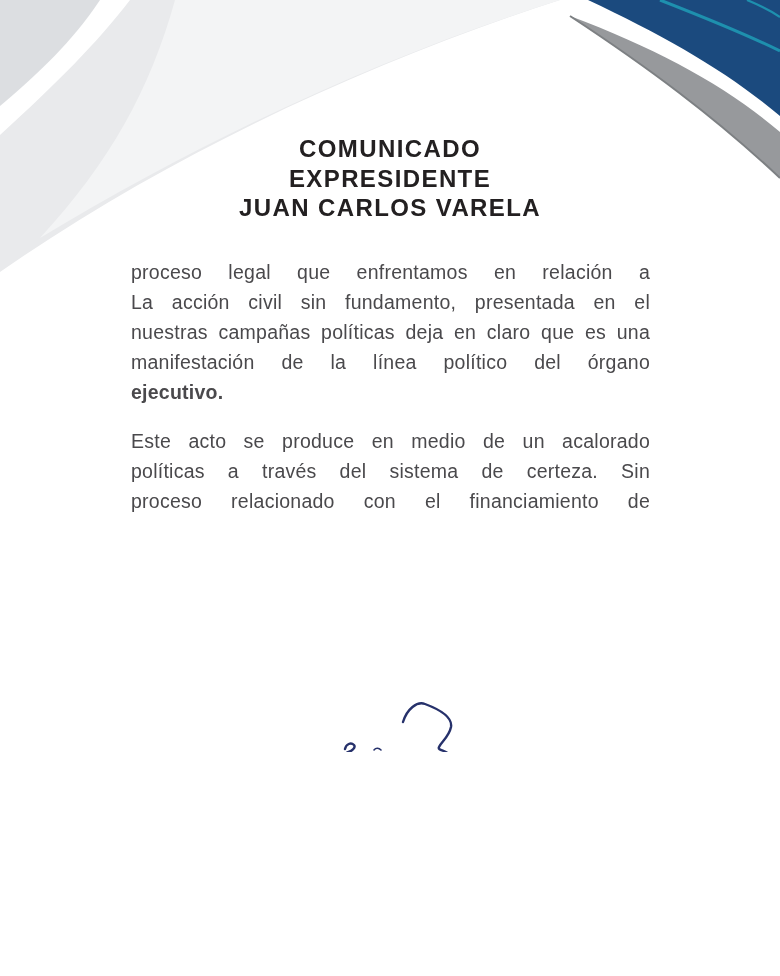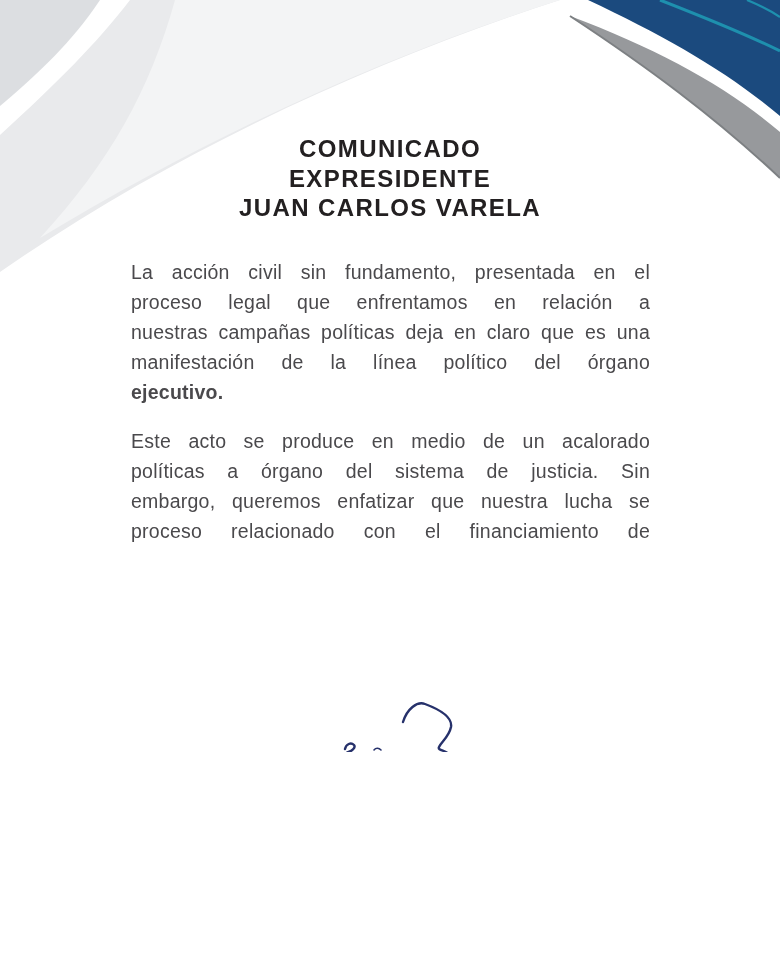--- a/index.html
+++ b/index.html
@@ -67,30 +67,29 @@
   </svg>
 
   <h1 class="title">
     <div>COMUNICADO</div>
     <div>EXPRESIDENTE</div>
     <div>JUAN CARLOS VARELA</div>
   </h1>
 
   <div class="bodytext">
     <div class="para">
+      <div class="bline">proceso legal que enfrentamos en relación a</div>
       <div class="bline">La acción civil sin fundamento, presentada en el</div>
-      <div class="bline">proceso legal que enfrentamos en relación a</div>
       <div class="bline">nuestras campañas políticas deja en claro que es una</div>
       <div class="bline">manifestación de la línea político del órgano</div>
       <div class="bline last">ejecutivo.</div>
     </div>
     <div class="para">
       <div class="bline">Este acto se produce en medio de un acalorado</div>
-      <div class="bline">políticas a órgano del sistema de justicia. Sin</div>
-      <div class="bline">embargo, queremos enfatizar que nuestra lucha se</div>
+      <div class="bline">políticas a través del sistema de certeza. Sin</div>
       <div class="bline">proceso relacionado con el financiamiento de</div>
     </div>
   </div>
 
   <svg class="sig" viewBox="0 0 160 114" aria-hidden="true">
     <g fill="none" stroke="#26316b" stroke-width="2.4" stroke-linecap="round" stroke-linejoin="round">
       <path d="M95,29 C99,16 109,8 117,11 C125,14 145,22 143,34 C141,44 133,49 131,54 C129,58 140,57 142,63 C144,71 128,80 116,85 C107,88.5 97,86 98,81 C99,76.5 106,78 109,83 C113,89 112,99 106,107"></path>
       <path d="M37,56 C38,51 43,49 46,52 C48,54.5 44,58 40.5,59 C37.5,60 36,62.5 36,66 C36,73 36.5,83 37.5,89 C38.5,94.5 43,97.5 50,97 C64,96 84,90 98,83"></path>
       <path d="M44,67 C45,70.5 48,71.5 50,68.5" stroke-width="1.8"></path>
       <path d="M66,57 C68,54.5 71,55 73,57" stroke-width="1.6"></path>

